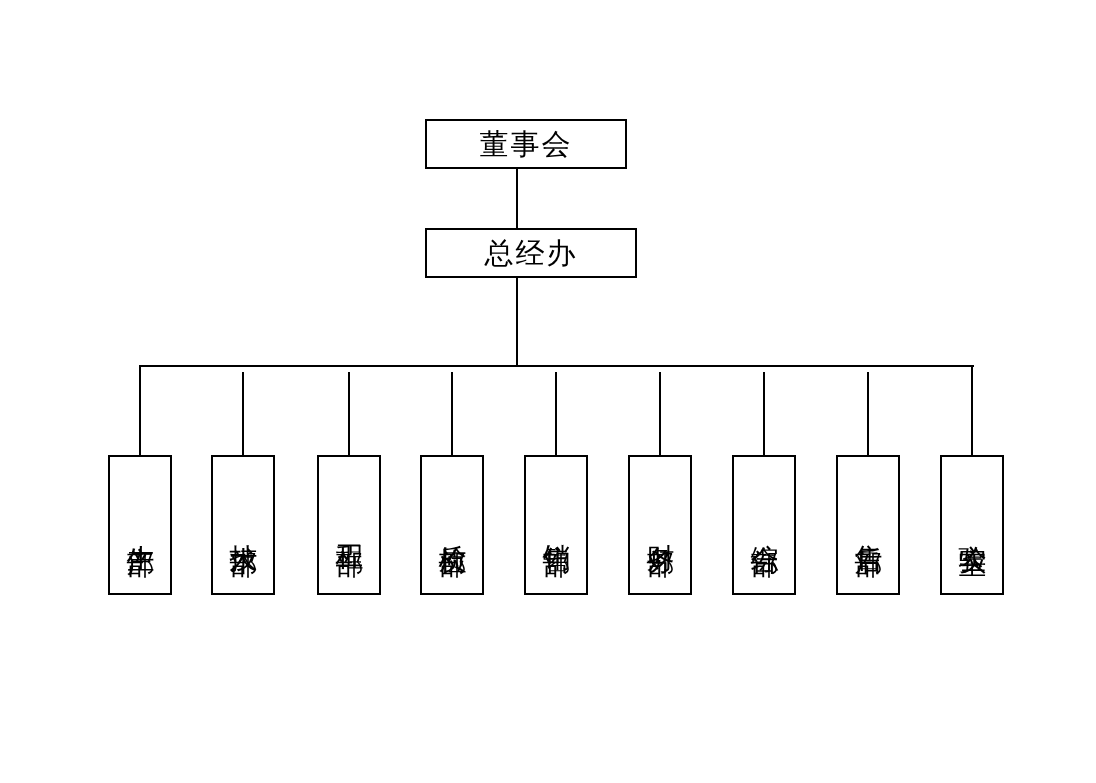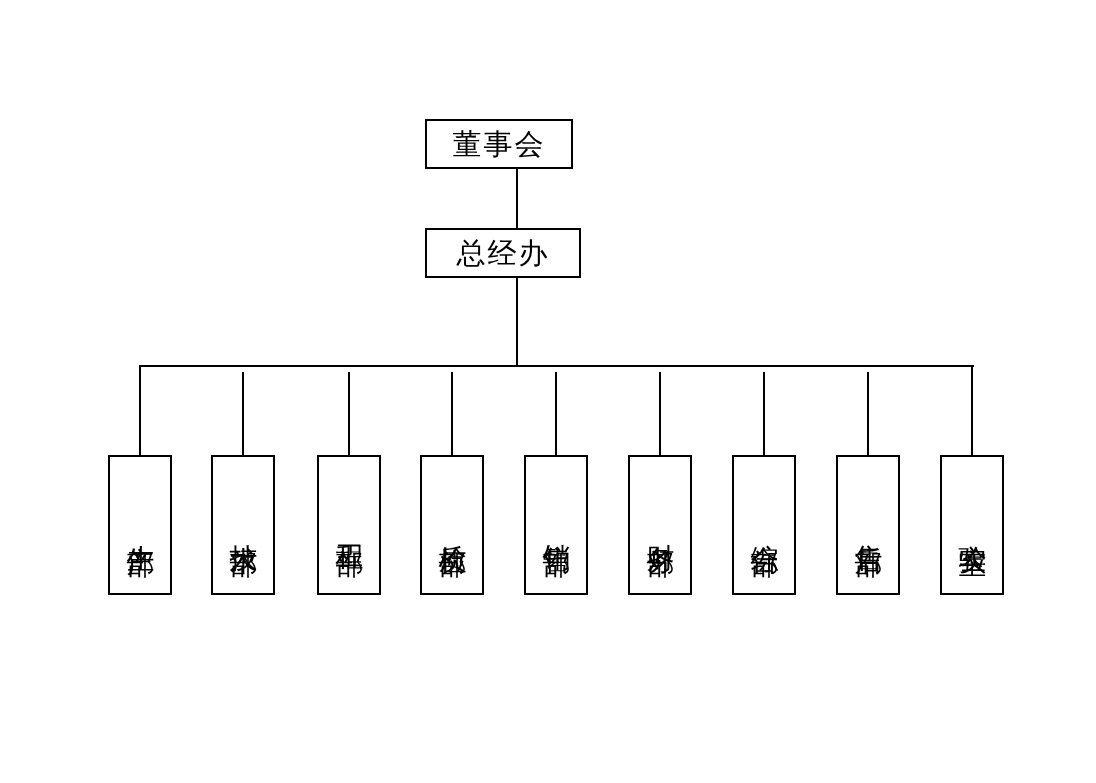--- a/index.html
+++ b/index.html
@@ -67,27 +67,27 @@
     position: absolute;
     height: 2px;
     background: #000000;
   }
 </style>
 </head>
 <body>
 
 <div id="canvas">
 
-  <div class="node node-top" id="node-board" style="left: 425px; top: 119px; width: 148px; height: 50px;">
+  <div class="node node-top" id="node-board" style="left: 425px; top: 119px; width: 202px; height: 50px;">
     <span class="label">董事会</span>
   </div>
 
   <div class="vline" id="conn-board-gm" style="left: 516px; top: 169px; height: 59px;"></div>
 
-  <div class="node node-top" id="node-gm" style="left: 425px; top: 228px; width: 156px; height: 50px;">
+  <div class="node node-top" id="node-gm" style="left: 425px; top: 228px; width: 212px; height: 50px;">
     <span class="label">总经办</span>
   </div>
 
   <div class="vline" id="conn-gm-bus" style="left: 516px; top: 278px; height: 87px;"></div>
 
   <div class="hline" id="bus" style="left: 140px; top: 365px; width: 834px;"></div>
 
   <div id="dept-layer">
       <div class="vline" style="left: 139px; top: 365px; height: 90px;"></div>
       <div class="node node-dept" style="left: 108px; top: 455px; width: 64px; height: 140px;">

